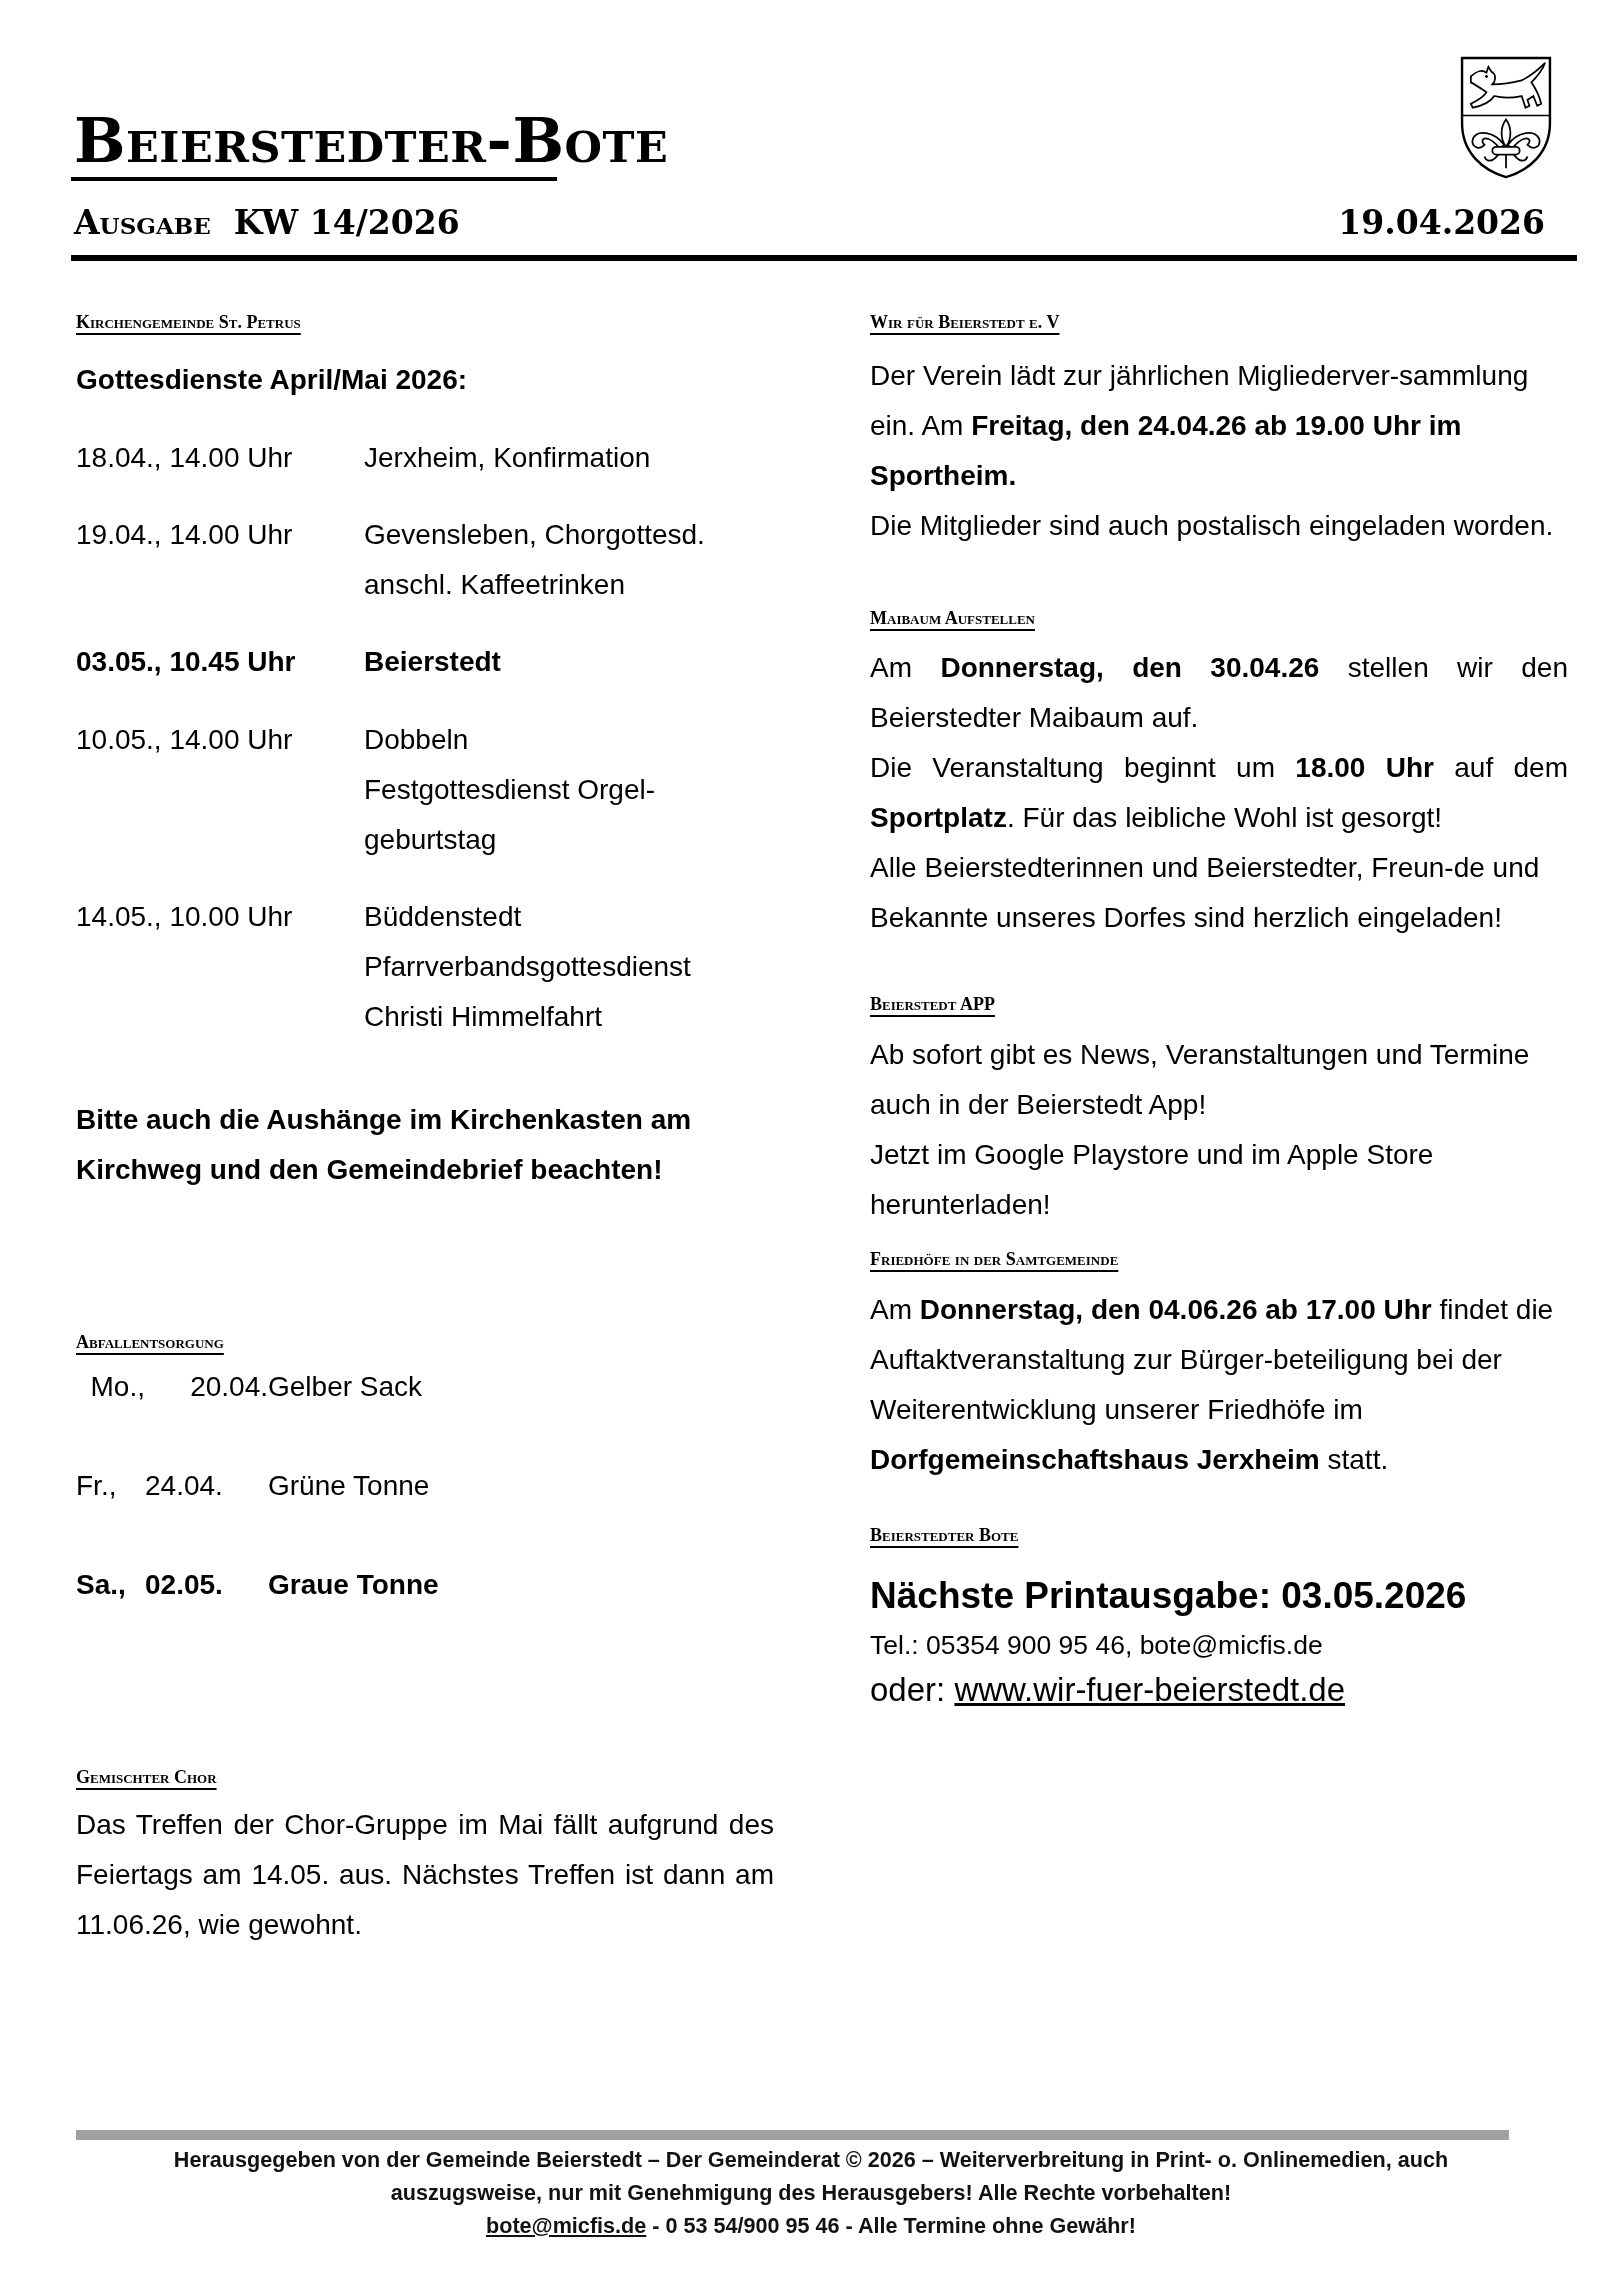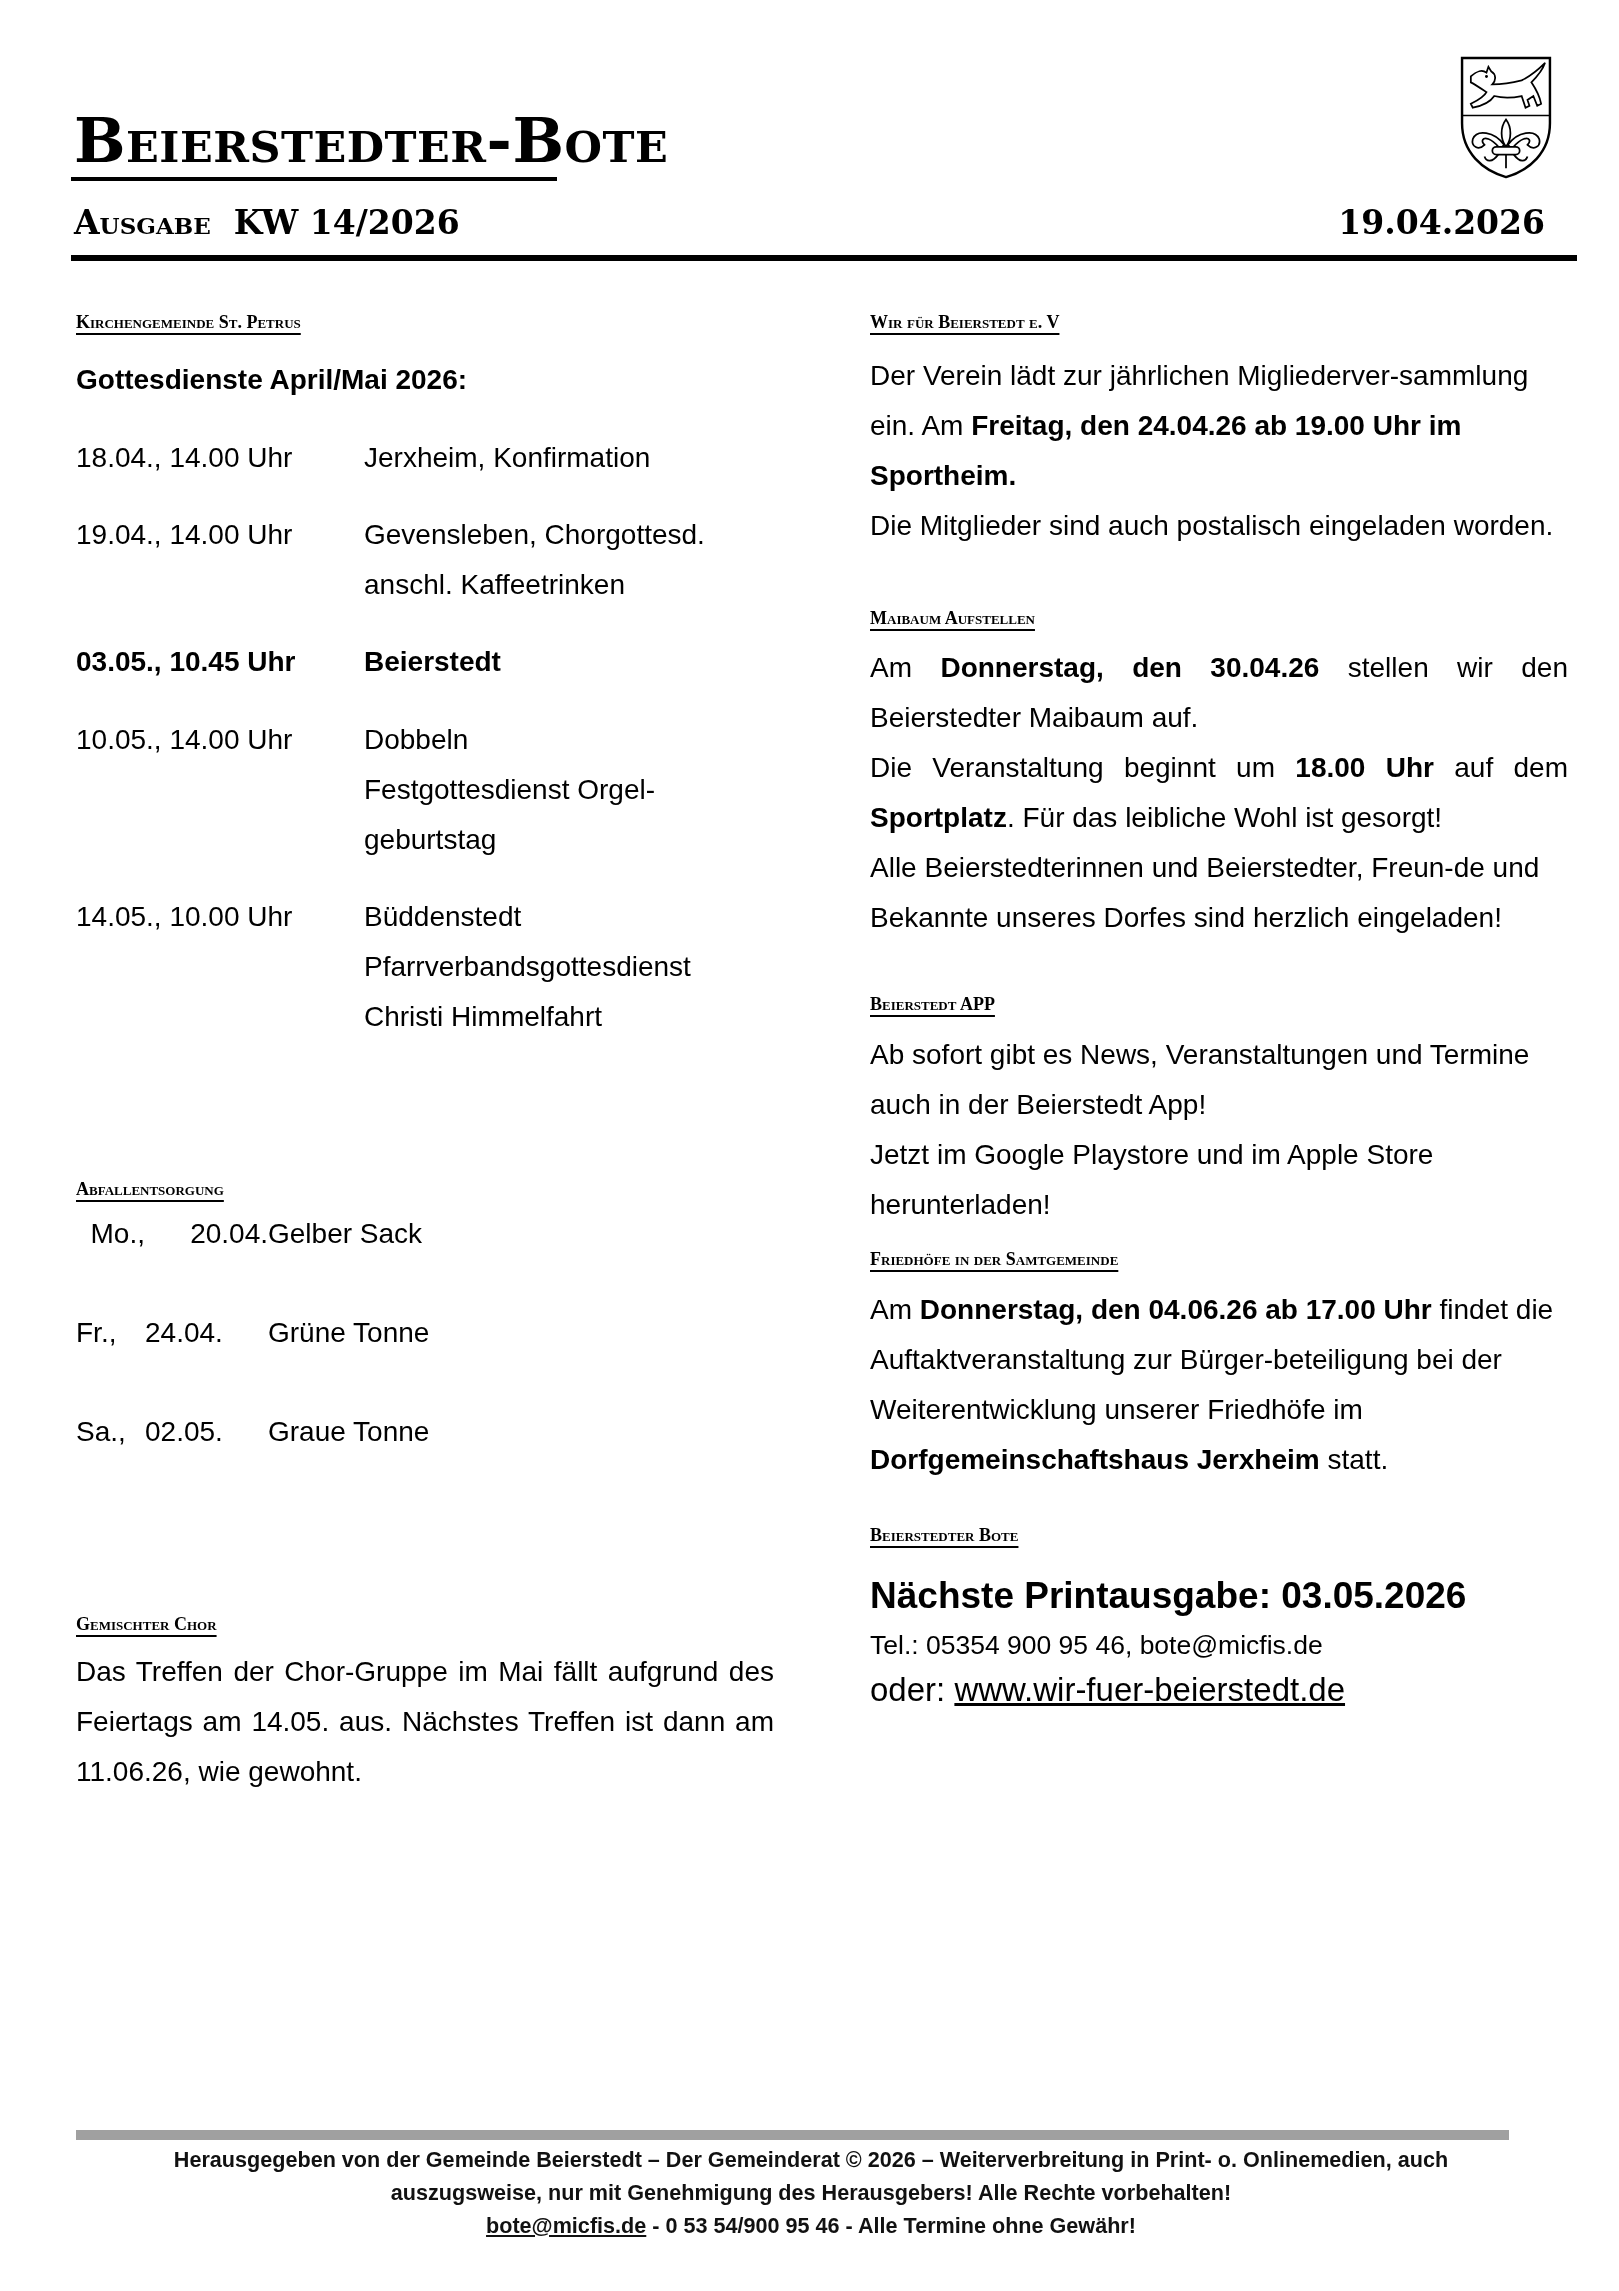--- a/index.html
+++ b/index.html
@@ -29,21 +29,21 @@
   .svc { display: flex; margin-top: 27.4px; font-size: 28px; line-height: 50px; }
   .svc .when { width: 288px; flex-shrink: 0; }
   .svc .what { flex: 1; }
   .svc.bold { font-weight: bold; }
 
   .note { font-weight: bold; font-size: 28px; line-height: 50px; }
 
   .waste-row { display: flex; font-size: 28px; line-height: 50px; }
   .waste-row .day { width: 69px; }
   .waste-row .date { width: 123px; }
-  .waste-row.bold { font-weight: normal; }
+  .waste-row.bold { font-weight: bold; }
 
   .printnext { font-weight: bold; font-size: 37px; line-height: 1.2; }
   .tel { font-size: 26.5px; line-height: 43px; }
   .web { font-size: 33px; line-height: 45px; }
   .web a { color: #000; text-decoration: underline; }
 
   
   .footer-bar { position: absolute; left: 76px; top: 2130px; width: 1433px; height: 9.8px; background: #a0a0a0; }
   .footer { position: absolute; left: 76px; top: 2143px; width: 1470px; text-align: center; font-weight: bold; font-size: 21.6px; line-height: 33px; color: #111; }
   .footer a { color: #111; text-decoration: underline; }
@@ -109,20 +109,24 @@
     </div>
     <div class="svc">
       <div class="when">14.05., 10.00 Uhr</div>
       <div class="what">
         <div>Büddenstedt</div>
         <div>Pfarrverbandsgottesdienst</div>
         <div>Christi Himmelfahrt</div>
       </div>
     </div>
 
+    <div class="note" style="margin-top:53px;">
+      <div>Bitte auch die Aushänge im Kirchenkasten am</div>
+      <div>Kirchweg und den Gemeindebrief beachten!</div>
+    </div>
   </section>
 
   <section style="margin-top:137px;">
     <h2 class="section-head">Abfallentsorgung</h2>
     <div class="waste-row" style="margin-top:7.8px;text-align:right;">
       <span class="day">Mo.,</span>
       <span class="date">20.04.</span>
       <span>Gelber Sack</span>
     </div>
     <div class="waste-row" style="margin-top:49px;">

